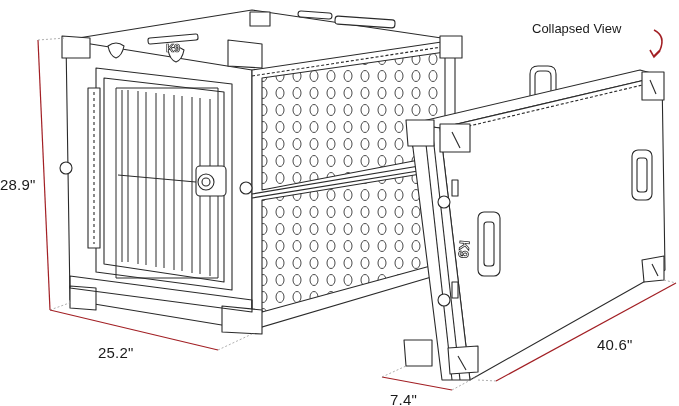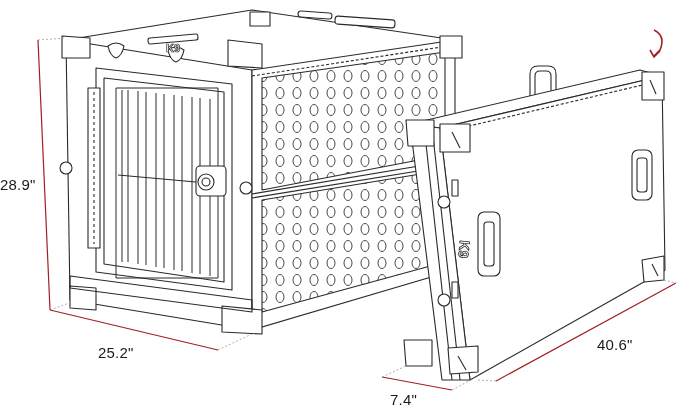--- a/index.html
+++ b/index.html
@@ -139,17 +139,18 @@
 
       <line x1="496" y1="381" x2="676" y2="283" stroke="#a21f24" stroke-width="1.2"></line>
       <line x1="478" y1="380" x2="496" y2="381" stroke="#9a9a9a" stroke-width="0.8" stroke-dasharray="2 2"></line>
       <line x1="664" y1="280" x2="676" y2="283" stroke="#9a9a9a" stroke-width="0.8" stroke-dasharray="2 2"></line>
 
       <path d="M654,30 Q666,36 660,50 L654,56" stroke="#a21f24" stroke-width="1.6"></path>
       <path d="M650,50 L654,57 L660,51" stroke="#a21f24" stroke-width="1.6"></path>
     </g>
   </svg>
 
+  <div class="label title-label" style="left:532px; top:22px;">Collapsed View</div>
   <div class="label dim" style="left:0px; top:177px;">28.9"</div>
   <div class="label dim" style="left:98px; top:345px;">25.2"</div>
   <div class="label dim" style="left:390px; top:392px;">7.4"</div>
   <div class="label dim" style="left:597px; top:337px;">40.6"</div>
 </div>
 
 </body></html>

